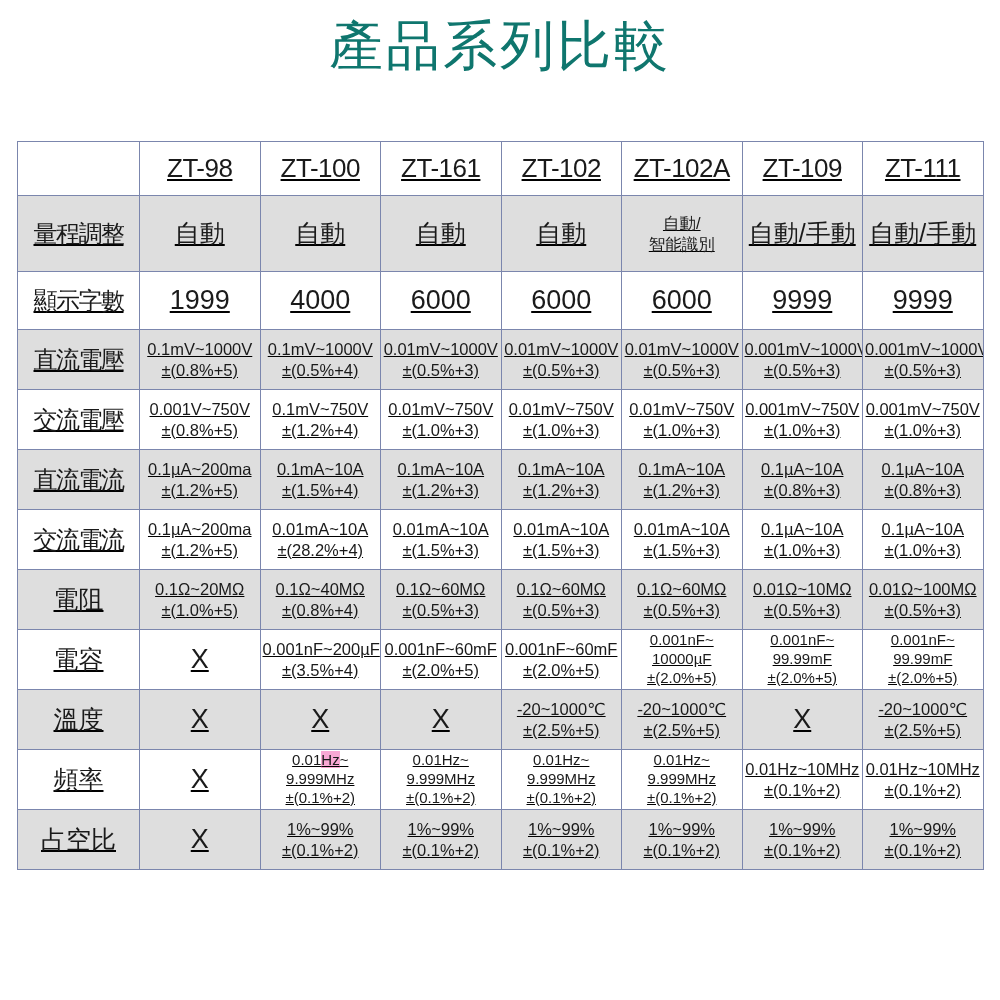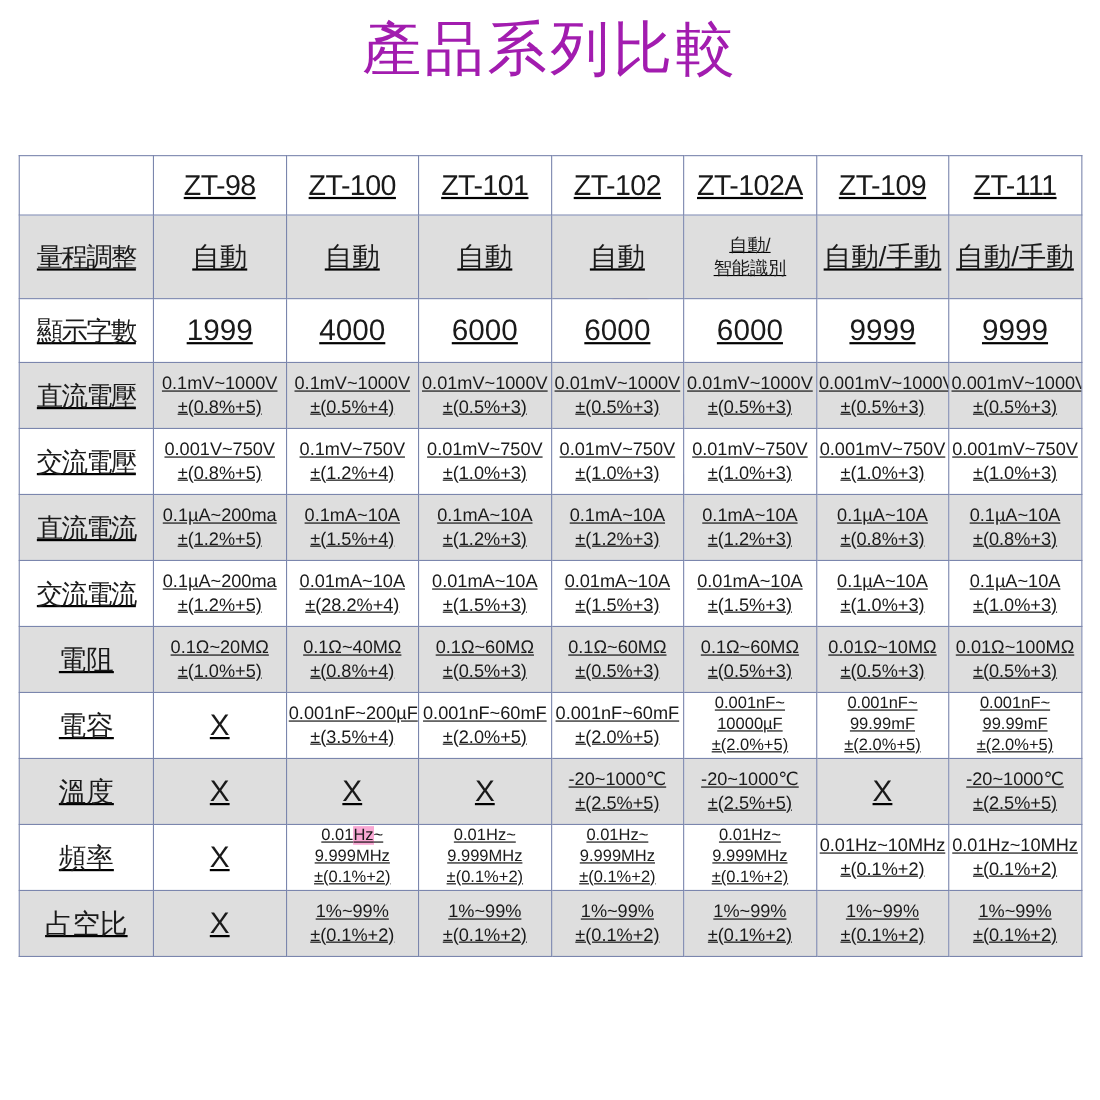--- a/index.html
+++ b/index.html
@@ -21,21 +21,21 @@
   }
 
   
   #page-title {
     position:absolute;
     left:0; top:14px; width:1000px;
     text-align:center;
     font-size:54px;
     line-height:1.15;
     letter-spacing:3px;
-    color:#a21caf;
+    color:#0f766e;
     font-weight:400;
     z-index:2;
   }
 
   
   #table-wrap {
     position:absolute;
     left:17px; top:141px;
     width:966px;
     z-index:2;
@@ -139,21 +139,21 @@
         <col class="c-dev">
         <col class="c-dev">
         <col class="c-dev">
         <col class="c-dev">
       </colgroup>
     <tbody id="table-body">
       <tr id="header-row">
           <td class="corner"></td>
           <td>ZT-98</td>
           <td>ZT-100</td>
-          <td>ZT-101</td>
+          <td>ZT-161</td>
           <td>ZT-102</td>
           <td>ZT-102A</td>
           <td>ZT-109</td>
           <td>ZT-111</td>
         </tr>
     <tr class="shaded r-range">
           <td class="rowlabel tight">量程調整</td>
           <td class="mid">
             <span class="line">自動</span>
           </td>

